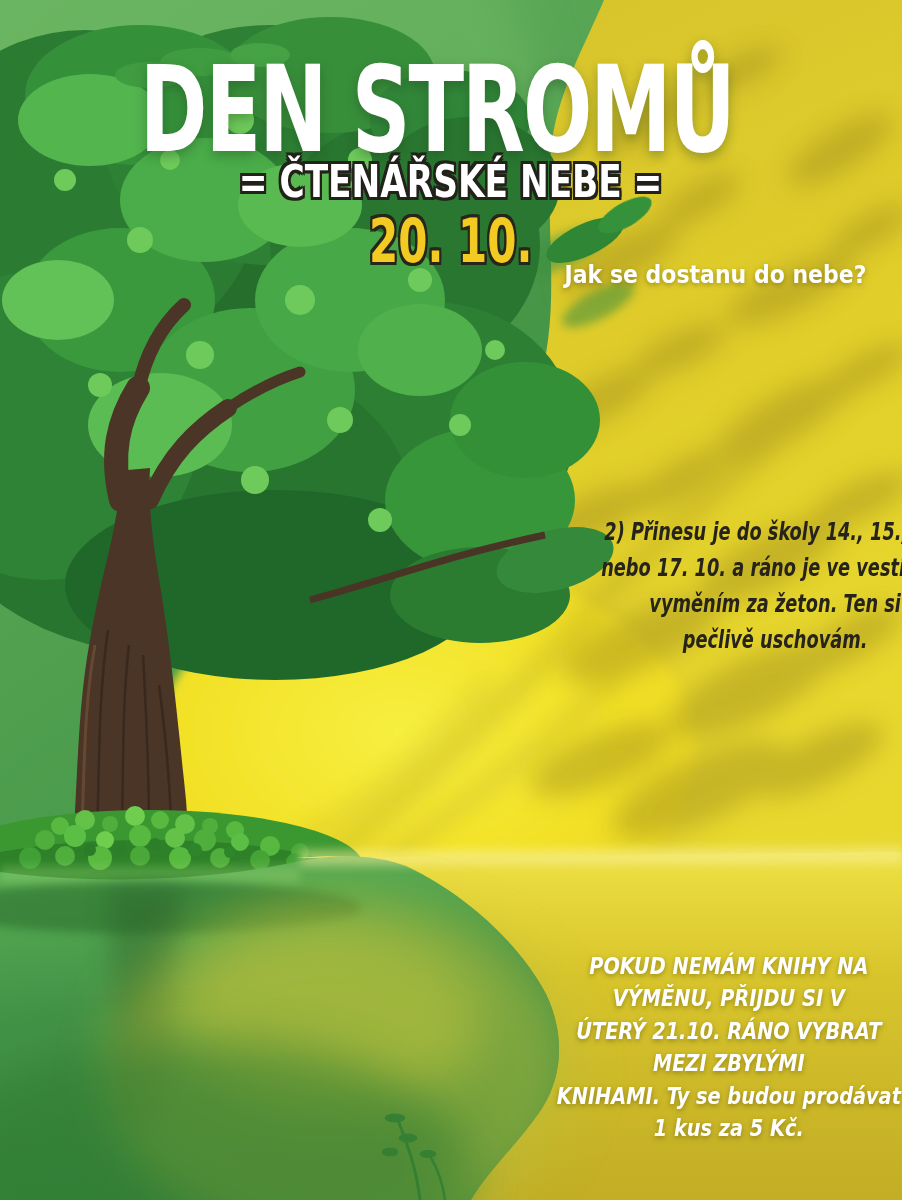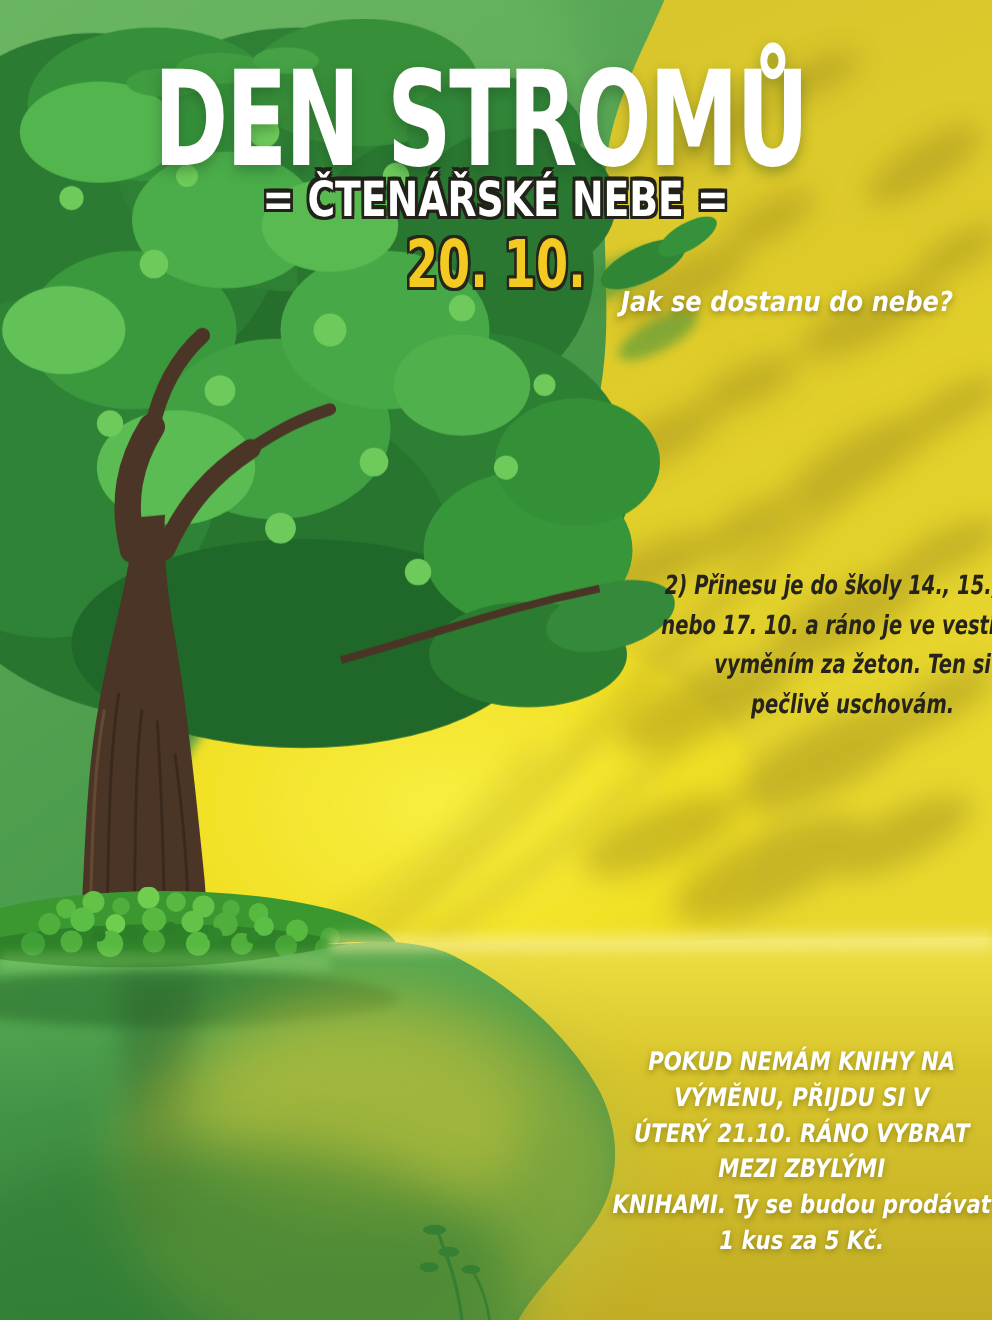--- a/index.html
+++ b/index.html
@@ -19,21 +19,21 @@
   #subtitle{left:0;width:902px;top:156px;font-size:44px;color:#ffffff;letter-spacing:0;
     text-shadow:-3px -3px 0 #22221a,3px -3px 0 #22221a,-3px 3px 0 #22221a,3px 3px 0 #22221a,
                 0 -3px 0 #22221a,0 3px 0 #22221a,-3px 0 0 #22221a,3px 0 0 #22221a;}
   #subtitle .inner{transform:scaleX(.78);}
   
   #date{left:0;width:902px;top:206px;font-size:60px;color:#f2ca22;
     text-shadow:-3px -3px 0 #26261a,3px -3px 0 #26261a,-3px 3px 0 #26261a,3px 3px 0 #26261a,
                 0 -3px 0 #26261a,0 3px 0 #26261a,-3px 0 0 #26261a,3px 0 0 #26261a;}
   #date .inner{transform:scaleX(.70);}
   
-  #question{left:540px;width:350px;top:260px;font-size:25px;font-style:italic;color:#ffffff;
+  #question{left:540px;width:350px;top:260px;font-size:25px;color:#ffffff;
             text-shadow:0 2px 6px rgba(90,80,0,.45);}
   #question .inner{transform:scaleX(.88);}
   .dark-block{left:540px;width:350px;font-size:24px;font-style:italic;color:#26231a;}
   .dark-block .inner{transform:scaleX(.74);}
   #step1{top:336px;line-height:35px;}
   #step2{top:514px;line-height:36px;}
   #exchange{top:684px;line-height:36px;}
   #step3{top:794px;line-height:36px;}
   #note{left:524px;width:340px;top:950px;font-size:23px;line-height:32.4px;
         font-style:italic;color:#ffffff;text-shadow:0 2px 6px rgba(90,80,0,.5);}

